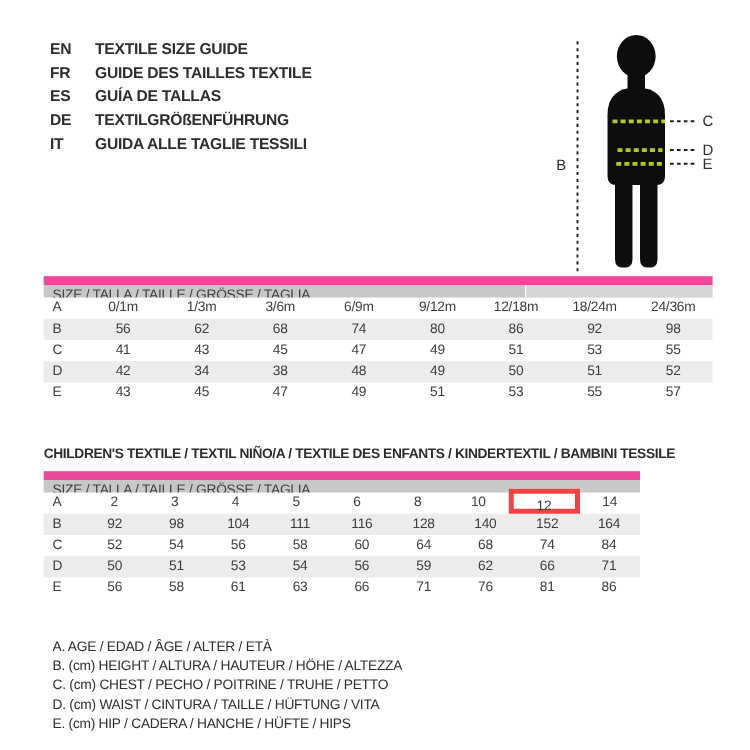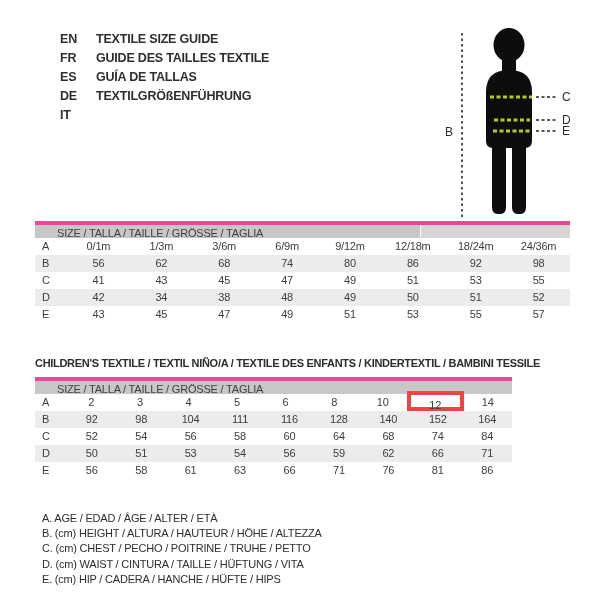--- a/index.html
+++ b/index.html
@@ -5,30 +5,30 @@
   * { margin:0; padding:0; box-sizing:border-box; }
   html,body { background:#fff; }
   .canvas {
     position:relative; width:600px; height:600px; background:#ffffff;
     font-family:"Liberation Sans", sans-serif; color:#3a3a3a; overflow:hidden;
   }
   
   .languages { position:absolute; left:40px; top:30px; }
   .lang-row { display:flex; line-height:19px; font-size:12.5px; font-weight:700;
               letter-spacing:-0.2px; color:#2e2e2e; }
-  .lang-code { width:36px;margin-left:20px; }
+  .lang-code { width:36px; }
   
   .diagram { position:absolute; left:440px; top:8px; width:160px; height:225px; }
   
   .section { position:absolute; }
   .sec-title { font-size:11px; font-weight:700; letter-spacing:-0.3px; color:#2c2c2c;
                white-space:nowrap; margin-bottom:8px; }
   .size-table { width:100%; }
   .t-head { position:relative; height:17px; line-height:16px; background:#c7c7c7;
-            border-top:4px solid #ec4899; padding-left:22px; font-size:11px;
+            border-top:7px solid #ec4899; padding-left:7px; font-size:11px;
             letter-spacing:-0.2px; color:#3f3f3f; overflow:hidden; }
   .head-overlay { position:absolute; top:0; bottom:0; right:0; width:150px;
                   background:rgba(255,255,255,0.28); border-left:1px solid rgba(255,255,255,0.9); }
   .t-row { display:flex; height:17px; font-size:11px; letter-spacing:-0.2px; }
   .t-row.stripe { background:#ececec; }
   .cell { flex:1; text-align:center; line-height:17px; color:#3d3d3d; }
   .cell.lab { flex:0 0 32px; text-align:left; padding-left:7px; }
   .cell.sel { position:relative; z-index:1; margin-top:-3px; height:20px; line-height:21px;
               background:#fff; border:4px solid #ef4444; }
   .babies   { left:35px; top:221px; width:535px; }
@@ -56,20 +56,21 @@
     <div class="lang-row">
       <span class="lang-code">ES</span>
       <span>GUÍA DE TALLAS</span>
     </div>
     <div class="lang-row">
       <span class="lang-code">DE</span>
       <span>TEXTILGRÖßENFÜHRUNG</span>
     </div>
     <div class="lang-row">
       <span class="lang-code">IT</span>
+      <span>GUIDA ALLE TAGLIE TESSILI</span>
     </div>
   </div>
 
   <div class="diagram">
     <svg width="160" height="225" viewBox="0 0 160 225">
       <g fill="#0d0d0d">
         <ellipse cx="69" cy="37" rx="15.5" ry="17"></ellipse>
         <rect x="62" y="50" width="14" height="14"></rect>
         <path d="M46,84 Q46,62 69,62 Q92,62 92,84 L92,133 Q92,140 85,140 L53,140 Q46,140 46,133 Z"></path>
         <path d="M52,126 L52,199 Q52,206 57.5,206 L60.5,206 Q66,206 66,199 L66,126 Z"></path>

